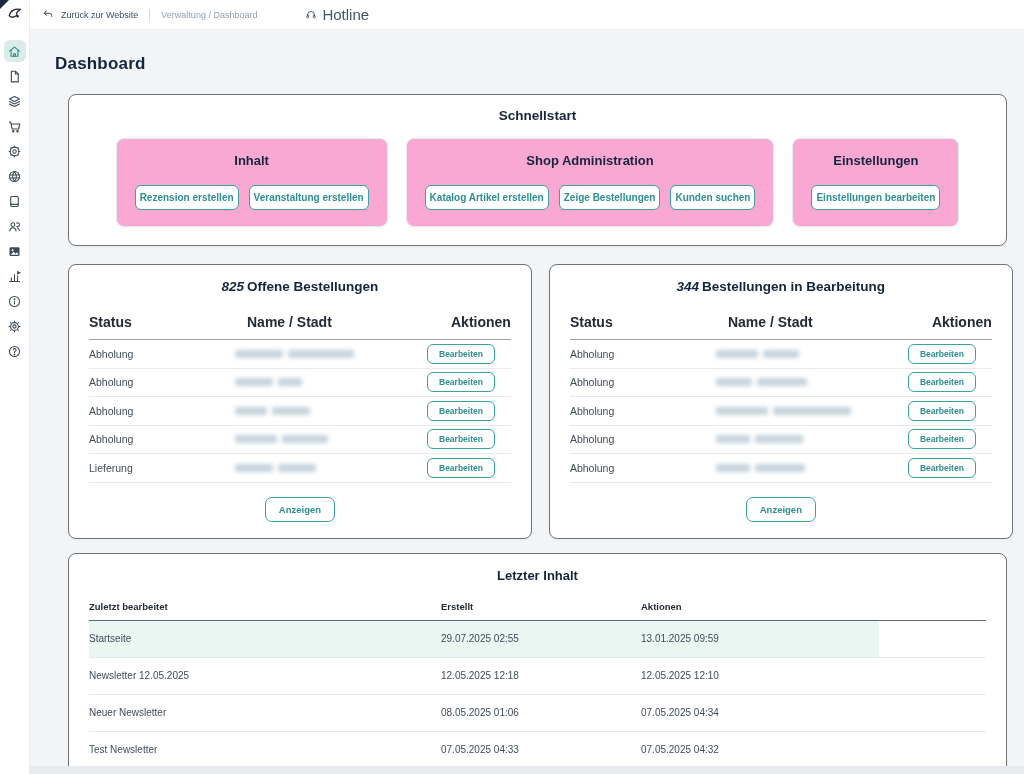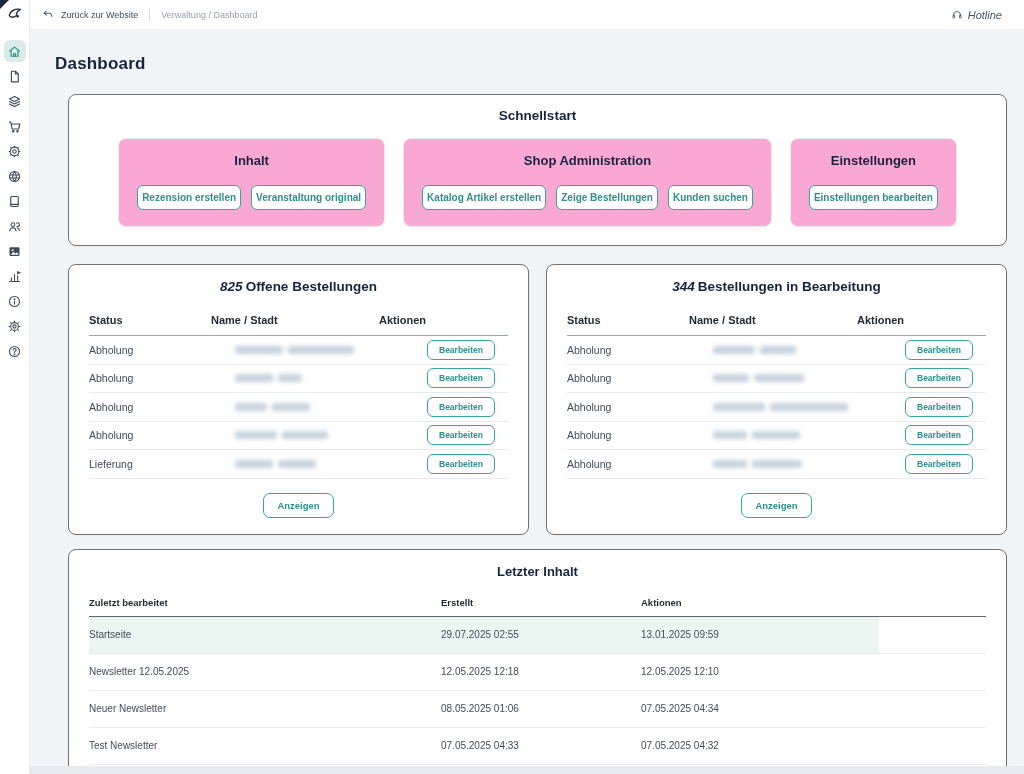--- a/index.html
+++ b/index.html
@@ -14,28 +14,28 @@
   .sidebar { position:absolute; left:0; top:0; width:30px; height:774px; background:#fff;
     border-right:1px solid #e9edf0; z-index:20; display:flex; flex-direction:column; align-items:center; }
   .logo { margin:5px 0 8px; color:#232b36; }
   .nav-item { width:22px; height:22px; margin:3px 0; border-radius:6px; display:flex;
     align-items:center; justify-content:center; color:#3e4a57; cursor:pointer; }
   .nav-item svg { width:15px; height:15px; }
   .nav-item.active { background:var(--active-bg,#d9ece7); color:var(--accent-dark,#2e8f86); }
 
   
   .topbar { position:absolute; left:30px; top:0; right:0; height:30px; background:#fff;
-    border-bottom:1px solid #eef1f4; display:flex; align-items:center; justify-content:space-between;
-    padding:0 22px 0 12px; z-index:10; }
+    border-bottom:1px solid #eef1f4; display:flex; align-items:center; 
+    padding:0 22px 0 12px; z-index:10;gap:48px; }
   .tb-left { display:flex; align-items:center; gap:7px; font-size:9px; color:#3d4f63; }
   .tb-left svg { width:12px; height:12px; color:#3d4f63; }
   .back-link { cursor:pointer; font-weight:500; }
   .vsep { width:1px; height:12px; background:#d5dbe1; margin:0 4px; }
   .crumb { color:#94a0ad; }
-  .tb-right { display:flex; align-items:center; gap:5px; font-size:11px; color:#44566b; cursor:pointer;font-style:italic; }
+  .tb-right { display:flex; align-items:center; gap:5px; font-size:15px; color:#44566b; cursor:pointer; }
   .tb-right svg { width:12px; height:12px; }
 
   
   .content { position:absolute; left:30px; top:30px; right:0; bottom:0; background:#f1f5f7;
     padding:8px 17px 0 25px; }
   h1.page-title { font-size:17px; font-weight:bold; color:#16243d; margin:16px 0 20px; letter-spacing:.2px; }
   .cards { margin-left:13px; }
 
   .card { background:#fff; border:1px solid #737373; border-radius:8px;
     box-shadow:0 1px 3px rgba(16,24,40,.04); }
@@ -53,22 +53,22 @@
   .btn { background:#fff; border:1px solid var(--accent,#3aa2a0); color:var(--accent-text,#2d8f8f);
     border-radius:6px; font-size:10px; font-weight:600; padding:6px 4px; cursor:pointer;
     font-family:"Liberation Sans",sans-serif; white-space:nowrap; }
   .btn.small { font-size:8.5px; padding:4px 11px; font-weight:600; }
 
   
   .orders-row { display:flex; gap:17px; margin-top:18px; }
   .orders-card { flex:1; padding:14px 20px 16px; }
   .orders-card h2 { margin-bottom:14px; }
   .o-head, .o-row { display:grid; grid-template-columns:122px 168px 1fr; align-items:center; }
-  .o-head { font-size:11px; font-weight:bold; color:#242b35; padding:6px 0 9px;
-    border-bottom:1px solid #9ba3ab; }
+  .o-head { font-size:14px; font-weight:bold; color:#242b35; padding:6px 0 9px;
+    border-bottom:1px solid #9ba3ab;gap:36px; }
   .o-row { height:28.5px; font-size:10.5px; color:#414c59; border-bottom:1px solid #e8ebee;gap:24px; }
   .redacted { display:flex; gap:5px; align-items:center; }
   .redacted i { display:inline-block; height:8px; border-radius:2px; background:#c7d3de; filter:blur(2px); }
   .card-footer { text-align:center; margin-top:14px; }
   .btn.mid { font-size:9.5px; padding:6px 13px; border-radius:7px; }
 
   
   .latest-card { margin-top:14px; padding:14px 20px 18px; }
   .latest-card h2 { font-size:13px; margin-bottom:12px; }
   .l-head, .l-row { display:grid; grid-template-columns:352px 200px 240px 1fr; align-items:center; }
@@ -210,21 +210,21 @@
 
     <div class="cards">
 
       <section class="card quickstart">
         <h2>Schnellstart</h2>
         <div class="qs-groups">
   <div class="qs-group">
     <h3>Inhalt</h3>
     <div class="qs-buttons">
                 <button class="btn">Rezension erstellen</button>
-                <button class="btn">Veranstaltung original</button>
+                <button class="btn">Veranstaltung erstellen</button>
               </div>
   </div>
 
   <div class="qs-group">
     <h3>Shop Administration</h3>
     <div class="qs-buttons">
                 <button class="btn">Katalog Artikel erstellen</button>
                 <button class="btn">Zeige Bestellungen</button>
                 <button class="btn">Kunden suchen</button>
               </div>

